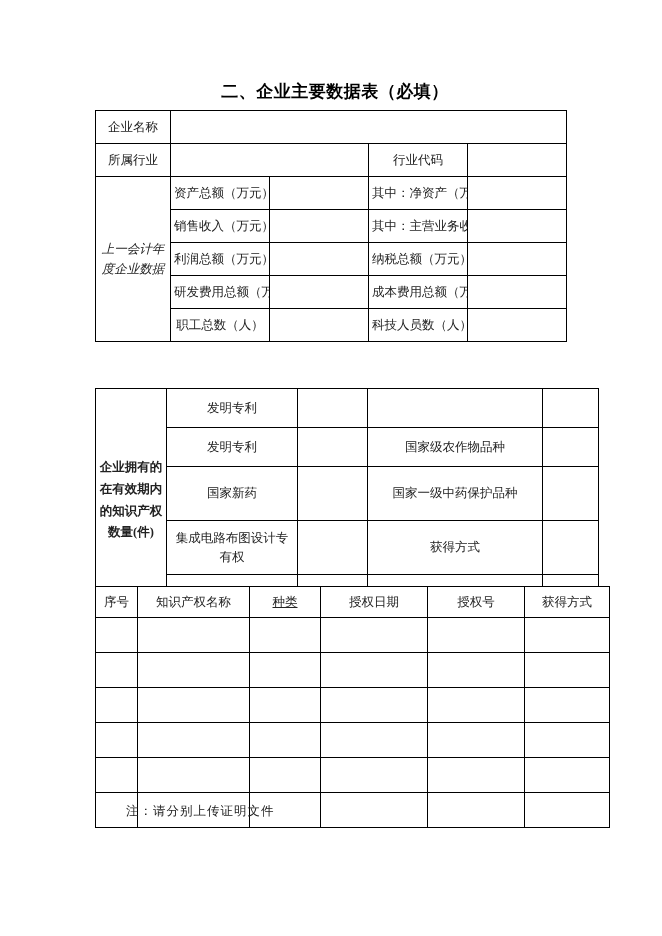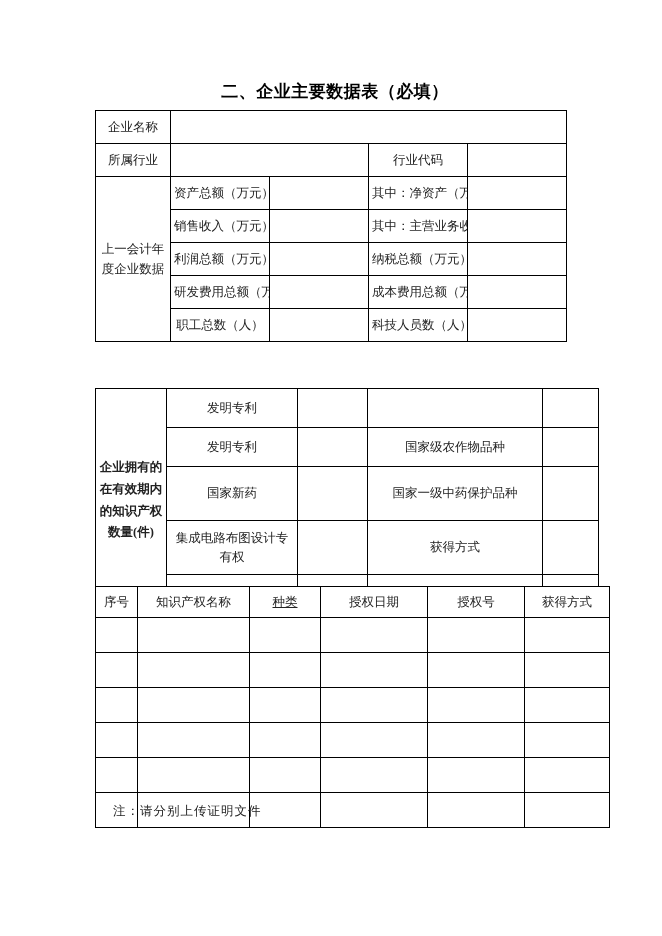--- a/index.html
+++ b/index.html
@@ -77,20 +77,21 @@
   #table-main-data td.c3 { width: 52px; }
   #table-main-data td.c4 { width: 178px; }
   #table-main-data td.c5 { width: 49px; }
 
   #table-main-data td.year-label {
     width: 68px;
     line-height: 1.6;
     white-space: normal;
     word-break: break-all;
     padding: 12px 1px;
+    font-style: italic;
   }
 
   
   #table-ip-counts {
     left: 95px;
     top: 388px;
     width: 472px;
   }
   #table-ip-counts td.c1 { width: 68px; font-weight: bold; }
   #table-ip-counts td.c2 { width: 124px; }
@@ -121,21 +122,21 @@
   #table-ip-list td.h2 { width: 105px; }
   #table-ip-list td.h3 { width: 64px; text-decoration: underline; }
   #table-ip-list td.h4 { width: 100px; }
   #table-ip-list td.h5 { width: 90px; }
   #table-ip-list td.h6 { width: 78px; }
   #table-ip-list tr.header-row td { height: 26px; }
 
   
   .footnote {
     position: absolute;
-    left: 113px;
+    left: 126px;
     top: 803px;
     font-size: 12.5px;
     font-family: "Liberation Serif", "DejaVu Serif", serif;
     color: #222;
     letter-spacing: 1px;
     white-space: nowrap;
   }
 </style>
 </head>
 <body>

